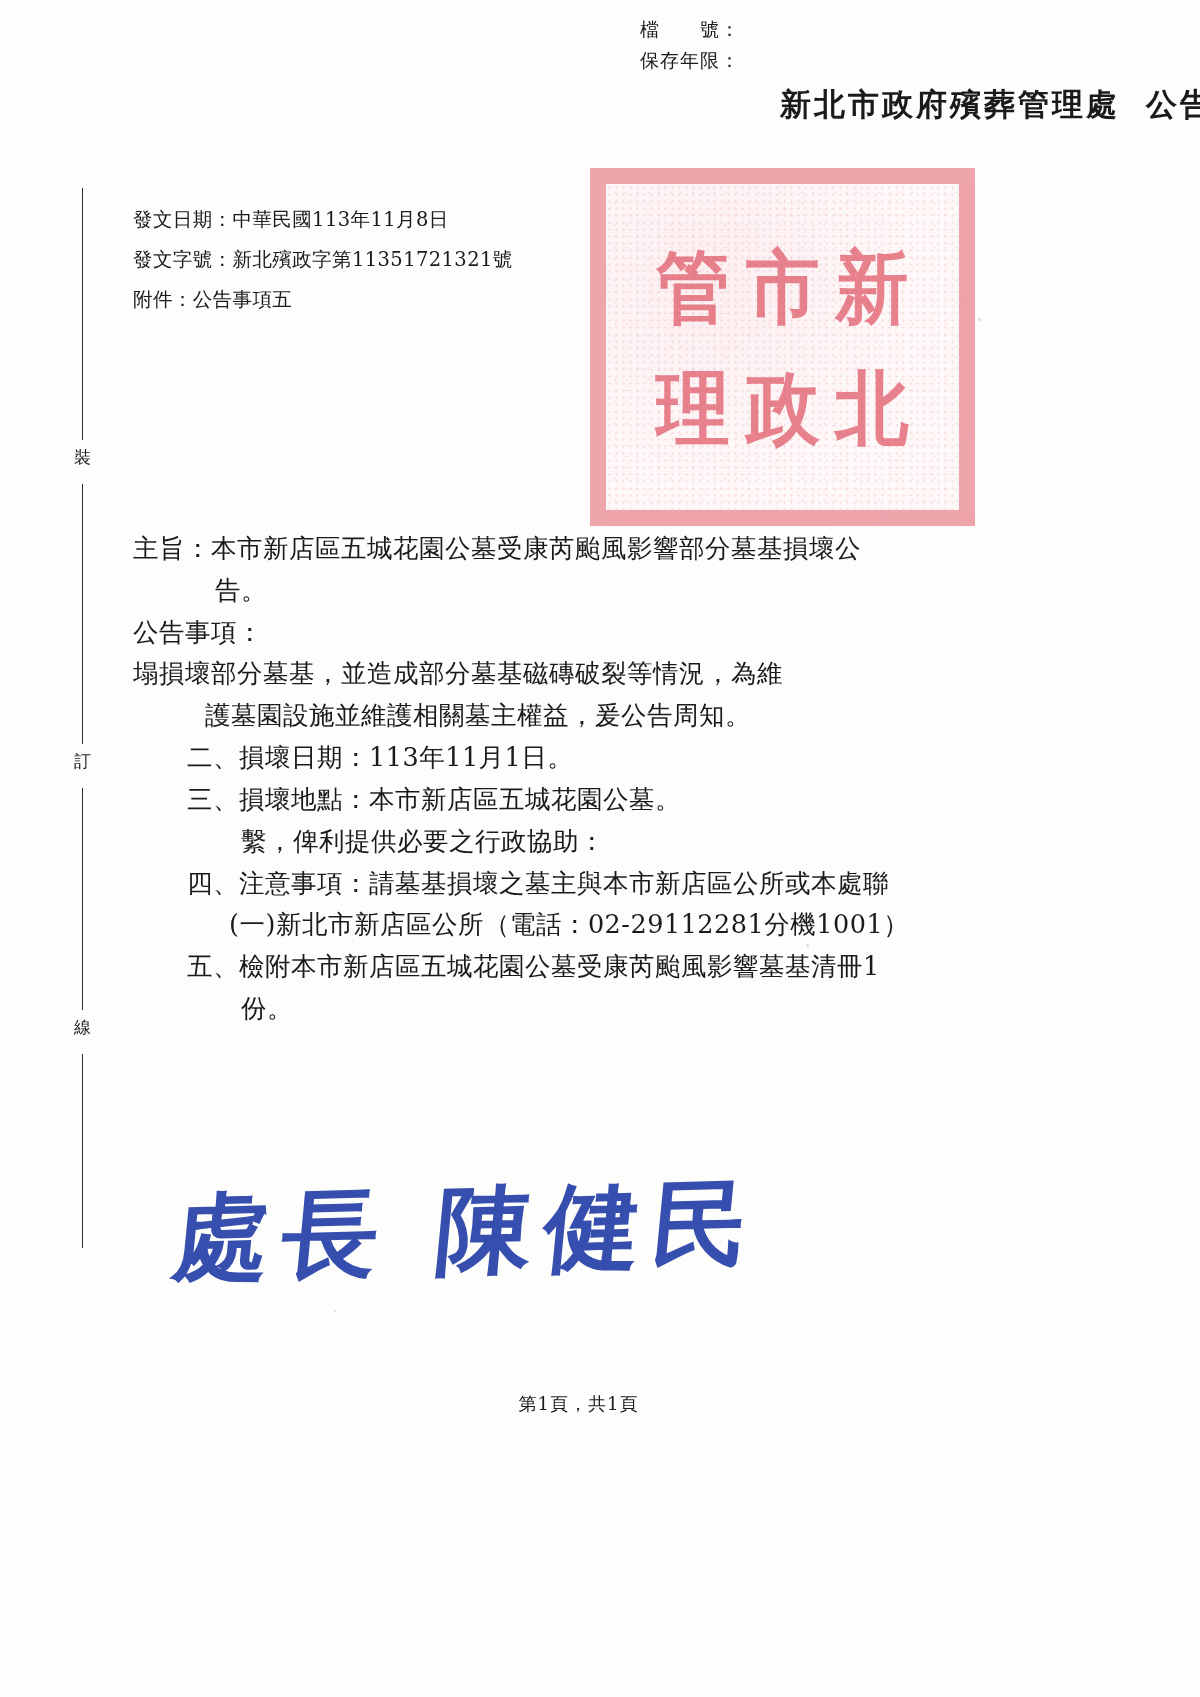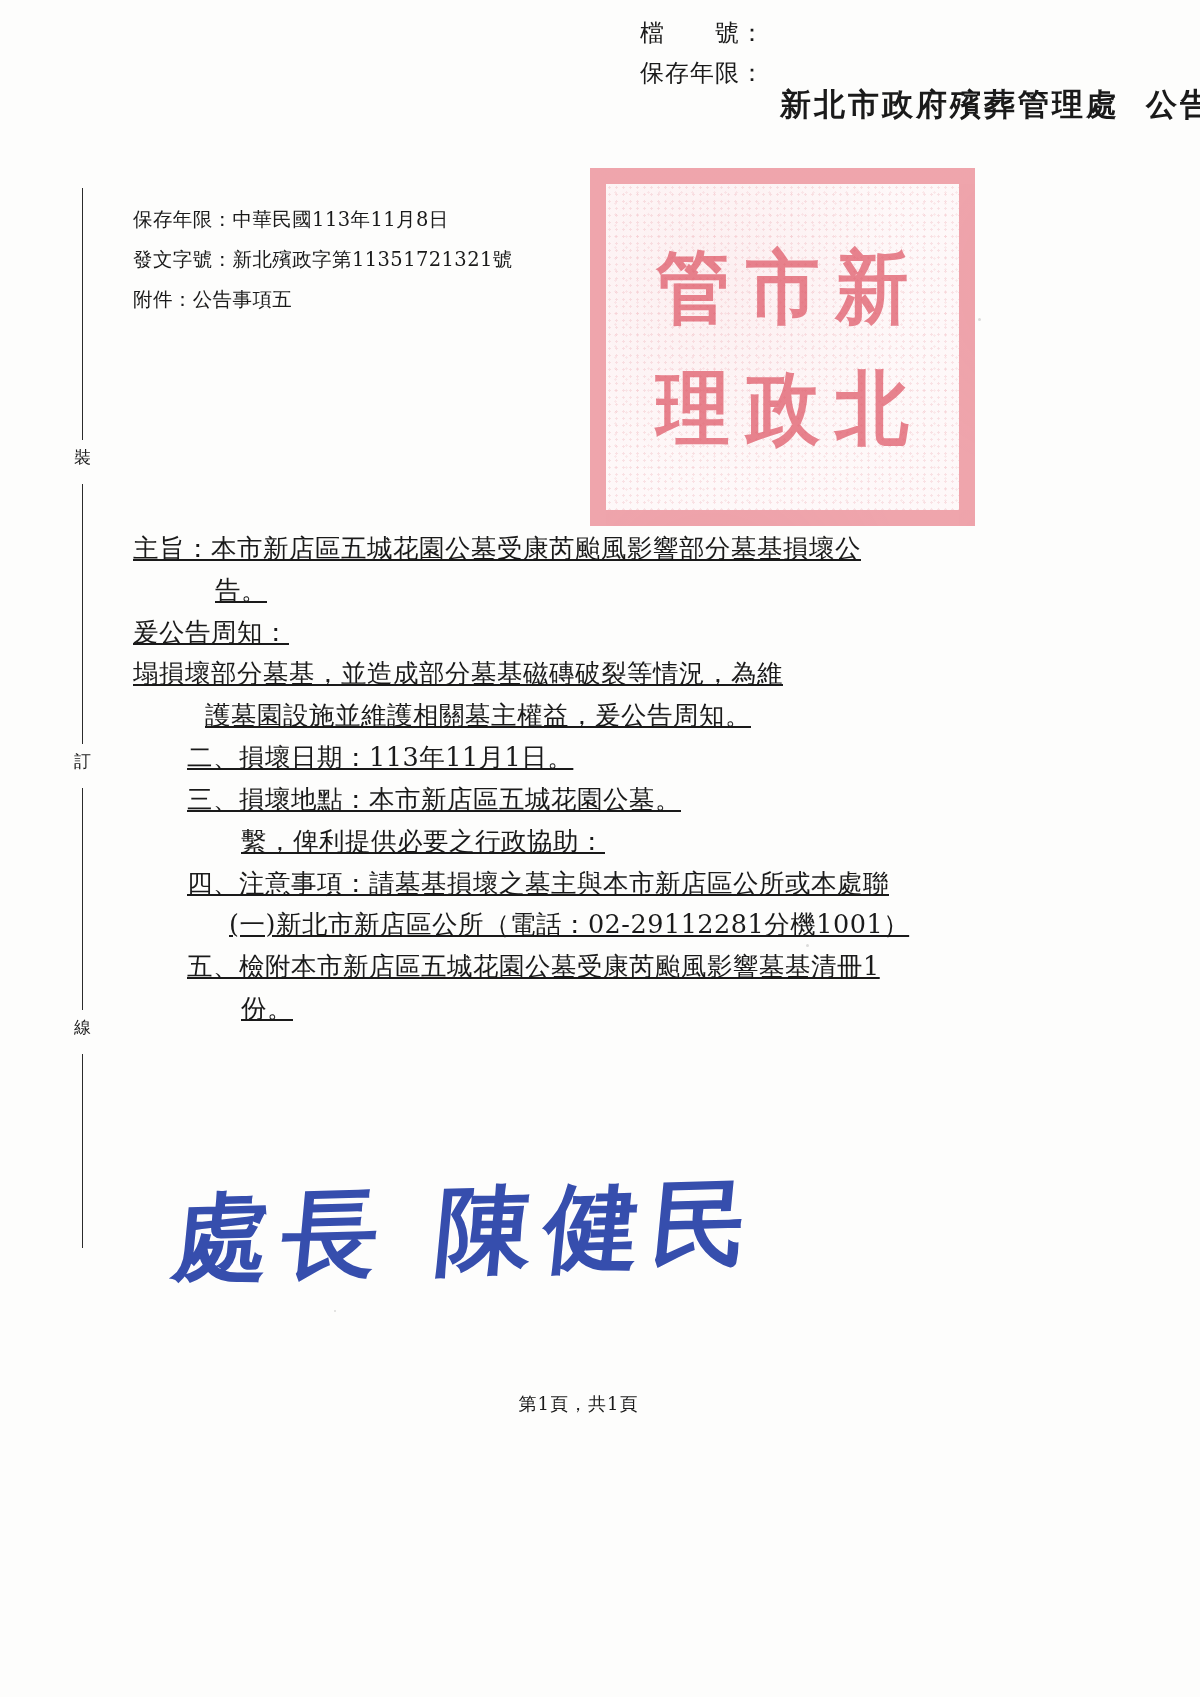--- a/index.html
+++ b/index.html
@@ -23,21 +23,21 @@
     height: 1697px;
     background: #fdfdfc;
   }
 
   
   .archive-block {
     position: absolute;
     top: 14px;
     left: 640px;
     width: 300px;
-    font-size: 24px;
+    font-size: 19px;
     line-height: 1.65;
     letter-spacing: 1px;
   }
   .archive-row {
     white-space: pre;
   }
 
   
   .doc-title {
     position: absolute;
@@ -147,21 +147,20 @@
     position: absolute;
     top: 528px;
     left: 133px;
     width: 880px;
     font-size: 25.5px;
     line-height: 1.64;
     letter-spacing: 0.5px;
   }
   .b-line {
     white-space: pre-wrap;
-    text-decoration: underline;
   }
   .hang {
     padding-left: 54px;
     text-indent: -54px;
   }
   .hang2 {
     padding-left: 82px;
     text-indent: -82px;
   }
 
@@ -218,21 +217,21 @@
     <div class="vline" style="top:0;height:252px;"></div>
     <div class="bmark" style="top:258px;">裝</div>
     <div class="vline" style="top:296px;height:260px;"></div>
     <div class="bmark" style="top:562px;">訂</div>
     <div class="vline" style="top:600px;height:222px;"></div>
     <div class="bmark" style="top:828px;">線</div>
     <div class="vline" style="top:866px;height:194px;"></div>
   </div>
 
   <div class="meta">
-    <div>保存年限：中華民國113年11月8日</div>
+    <div>發文日期：中華民國113年11月8日</div>
     <div>發文字號：新北殯政字第11351721321號</div>
     <div>附件：公告事項五</div>
   </div>
 
   <div class="seal">
     <div class="seal-inner">
       <div class="seal-grid">
         <div class="seal-ch">新</div>
         <div class="seal-ch">市</div>
         <div class="seal-ch">管</div>
@@ -242,21 +241,21 @@
       </div>
       <div class="seal-noise"></div>
     </div>
   </div>
 
   <div class="body-wrap">
 
     <div class="b-line hang2"><span>主旨：</span><span>本市新店區五城花園公墓受康芮颱風影響部分墓基損壞公</span></div>
     <div class="b-line" style="padding-left:82px;">告。</div>
 
-    <div class="b-line">爰公告周知：</div>
+    <div class="b-line">公告事項：</div>
 
     <div class="b-line" style="">塌損壞部分墓基，並造成部分墓基磁磚破裂等情況，為維</div>
     <div class="b-line" style="margin-left:72px;">護墓園設施並維護相關墓主權益，爰公告周知。</div>
 
     <div class="b-line hang" style="margin-left:54px;"><span>二、</span><span>損壞日期：113年11月1日。</span></div>
 
     <div class="b-line hang" style="margin-left:54px;"><span>三、</span><span>損壞地點：本市新店區五城花園公墓。</span></div>
 
     <div class="b-line" style="margin-left:108px;">繫，俾利提供必要之行政協助：</div>
     <div class="b-line hang" style="margin-left:54px;"><span>四、</span><span>注意事項：請墓基損壞之墓主與本市新店區公所或本處聯</span></div>

